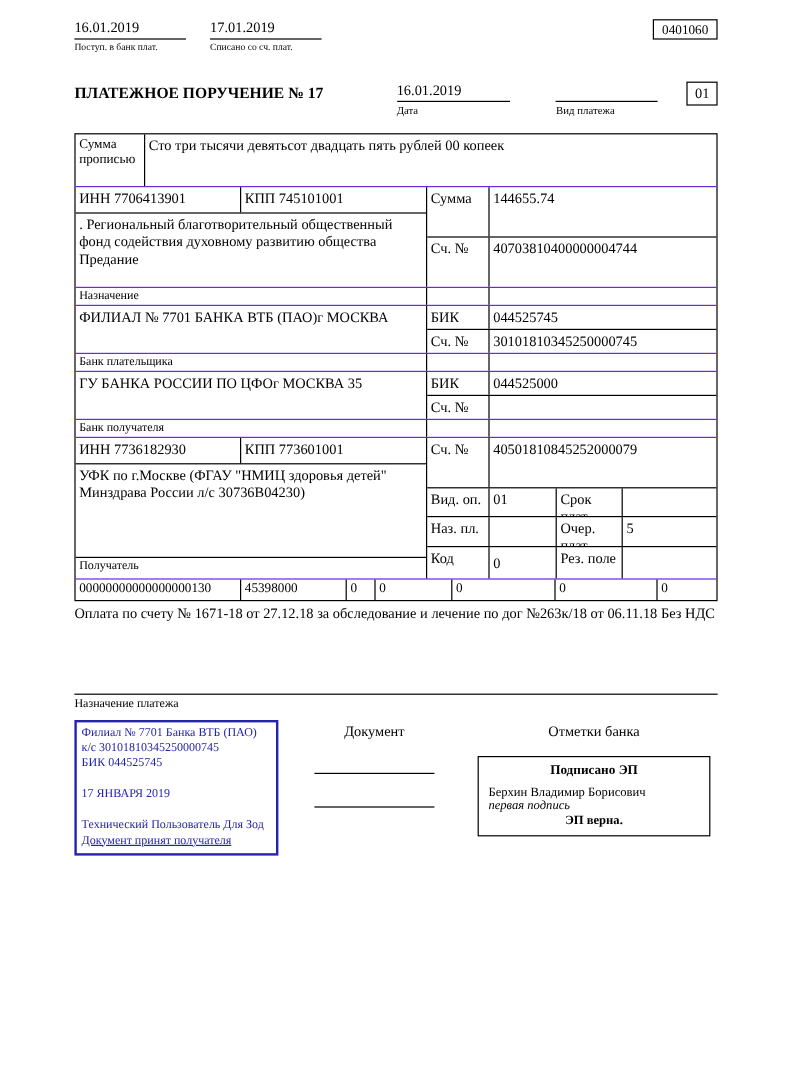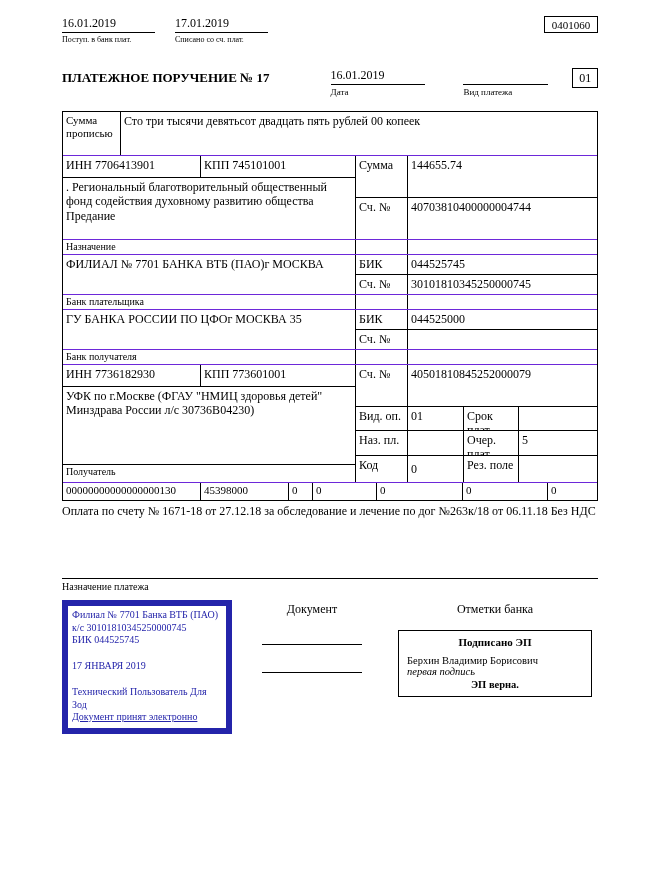--- a/index.html
+++ b/index.html
@@ -48,21 +48,21 @@
   .kstrip .cell { font-size: 11px; padding: 1px 3px; }
   .nowrap { white-space: nowrap; }
   .kodcell { display: flex; align-items: center; }
 
   
   .purpose-block { width: 536px; min-height: 78px; border-bottom: 1px solid #000; padding-top: 3px; font-size: 12px; }
   .purpose-label { font-size: 10px; padding-top: 2px; }
 
   
   .footer-row { display: flex; width: 536px; margin-top: 8px; align-items: flex-start; }
-  .stamp-box { width: 170px; border: 6px solid #4c1d95; color: #2424aa; font-size: 10px;
+  .stamp-box { width: 170px; border: 2px solid #4c1d95; color: #2424aa; font-size: 10px;
                padding: 3px 4px 4px 4px; line-height: 1.25; }
   .stamp-date { margin-top: 13px; }
   .stamp-user { margin-top: 14px; }
   .stamp-status { text-decoration: underline; }
   .sign-col { width: 160px; padding-top: 2px; }
   .sign-label, .marks-label { text-align: center; font-size: 12px; }
   .sig-line { border-bottom: 1px solid #000; width: 100px; margin: 27px auto 0 auto; }
   .marks-col { flex: 1; padding-top: 2px; }
   .ep-box { border: 1px solid #000; width: 194px; margin: 13px auto 1px auto; padding: 5px 8px 6px 8px; font-size: 10.5px; }
   .ep-title { font-weight: bold; text-align: center; font-size: 11px; }
@@ -222,21 +222,21 @@
   </div>
   <div class="purpose-label">Назначение платежа</div>
 
   <div class="footer-row">
     <div class="stamp-box" style="color: rgb(36, 36, 170); border-color: rgb(36, 36, 170);">
       <div>Филиал № 7701 Банка ВТБ (ПАО)</div>
       <div>к/с 30101810345250000745</div>
       <div>БИК 044525745</div>
       <div class="stamp-date">17 ЯНВАРЯ 2019</div>
       <div class="stamp-user">Технический Пользователь Для Зод</div>
-      <div class="stamp-status">Документ принят электронно</div>
+      <div class="stamp-status">Документ принят получателя</div>
     </div>
     <div class="sign-col">
       <div class="sign-label">Документ</div>
       <div class="sig-line"></div>
       <div class="sig-line"></div>
     </div>
     <div class="marks-col">
       <div class="marks-label">Отметки банка</div>
       <div class="ep-box">
         <div class="ep-title">Подписано ЭП</div>

